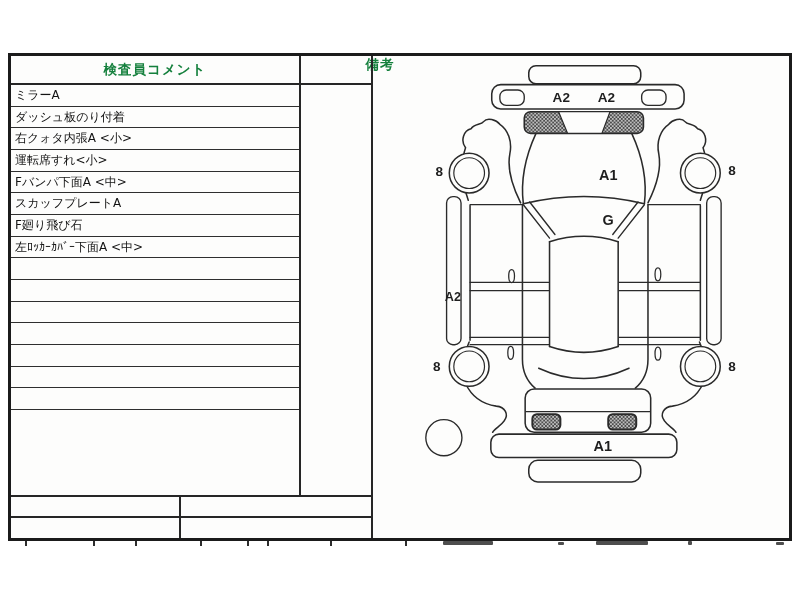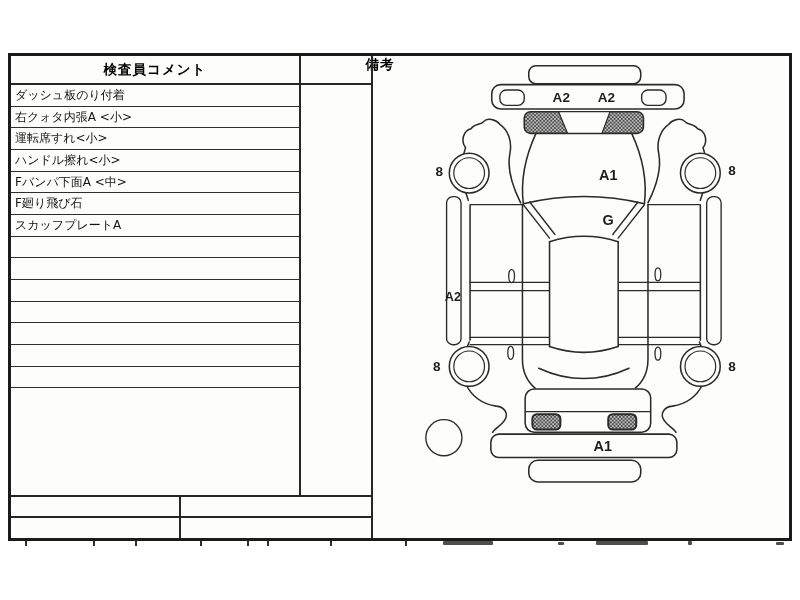--- a/index.html
+++ b/index.html
@@ -11,21 +11,21 @@
   .abs{position:absolute;}
   
   .frame{
     left:8px;top:53px;width:778px;height:482px;
     border:3px solid #1b1b1b;background:#fdfdfc;
   }
   
   .vline,.hline{background:#262626;}
   .hdr-cell{
     display:flex;align-items:center;justify-content:center;
-    font-weight:bold;font-size:13.5px;letter-spacing:1px;color:#000000;
+    font-weight:bold;font-size:13.5px;letter-spacing:1px;color:#15803d;
   }
   .rows{left:11px;top:85px;width:288px;height:412px;}
   .crow{
     box-sizing:border-box;height:21.68px;line-height:21.5px;
     border-bottom:1px solid #2f2f2f;
     font-size:12px;padding-left:4px;white-space:nowrap;overflow:hidden;color:#131313;
   }
   .crow:last-child{border-bottom:none;}
   
   .tick{width:2px;height:5px;background:#2d2d2d;top:541px;}
@@ -41,27 +41,28 @@
 <div class="abs hdr-cell" style="left:301px;top:56px;width:70px;height:18px;margin-left:44px;">備考</div>
 
 <div class="abs hline" style="left:11px;top:83px;width:360px;height:2px;"></div>
 <div class="abs vline" style="left:299px;top:56px;width:2px;height:441px;"></div>
 <div class="abs vline" style="left:371px;top:56px;width:2px;height:482px;"></div>
 <div class="abs hline" style="left:11px;top:495px;width:360px;height:2px;"></div>
 <div class="abs hline" style="left:11px;top:516px;width:360px;height:2px;"></div>
 <div class="abs vline" style="left:179px;top:497px;width:2px;height:41px;"></div>
 
 <div class="abs rows">
+    <div class="crow">ミラーA</div>
     <div class="crow">ダッシュ板のり付着</div>
     <div class="crow">右クォタ内張A &lt;小&gt;</div>
     <div class="crow">運転席すれ&lt;小&gt;</div>
-    <div class="crow">ハンドル擦れ&lt;小&gt;</div>
     <div class="crow">Fバンパ下面A &lt;中&gt;</div>
+    <div class="crow">スカッフプレートA</div>
     <div class="crow">F廻り飛び石</div>
-    <div class="crow">スカッフプレートA</div>
+    <div class="crow">左ﾛｯｶｰｶﾊﾞｰ下面A &lt;中&gt;</div>
     <div class="crow"></div>
     <div class="crow"></div>
     <div class="crow"></div>
     <div class="crow"></div>
     <div class="crow"></div>
     <div class="crow"></div>
     <div class="crow"></div>
     <div class="crow"></div>
   </div>
 

